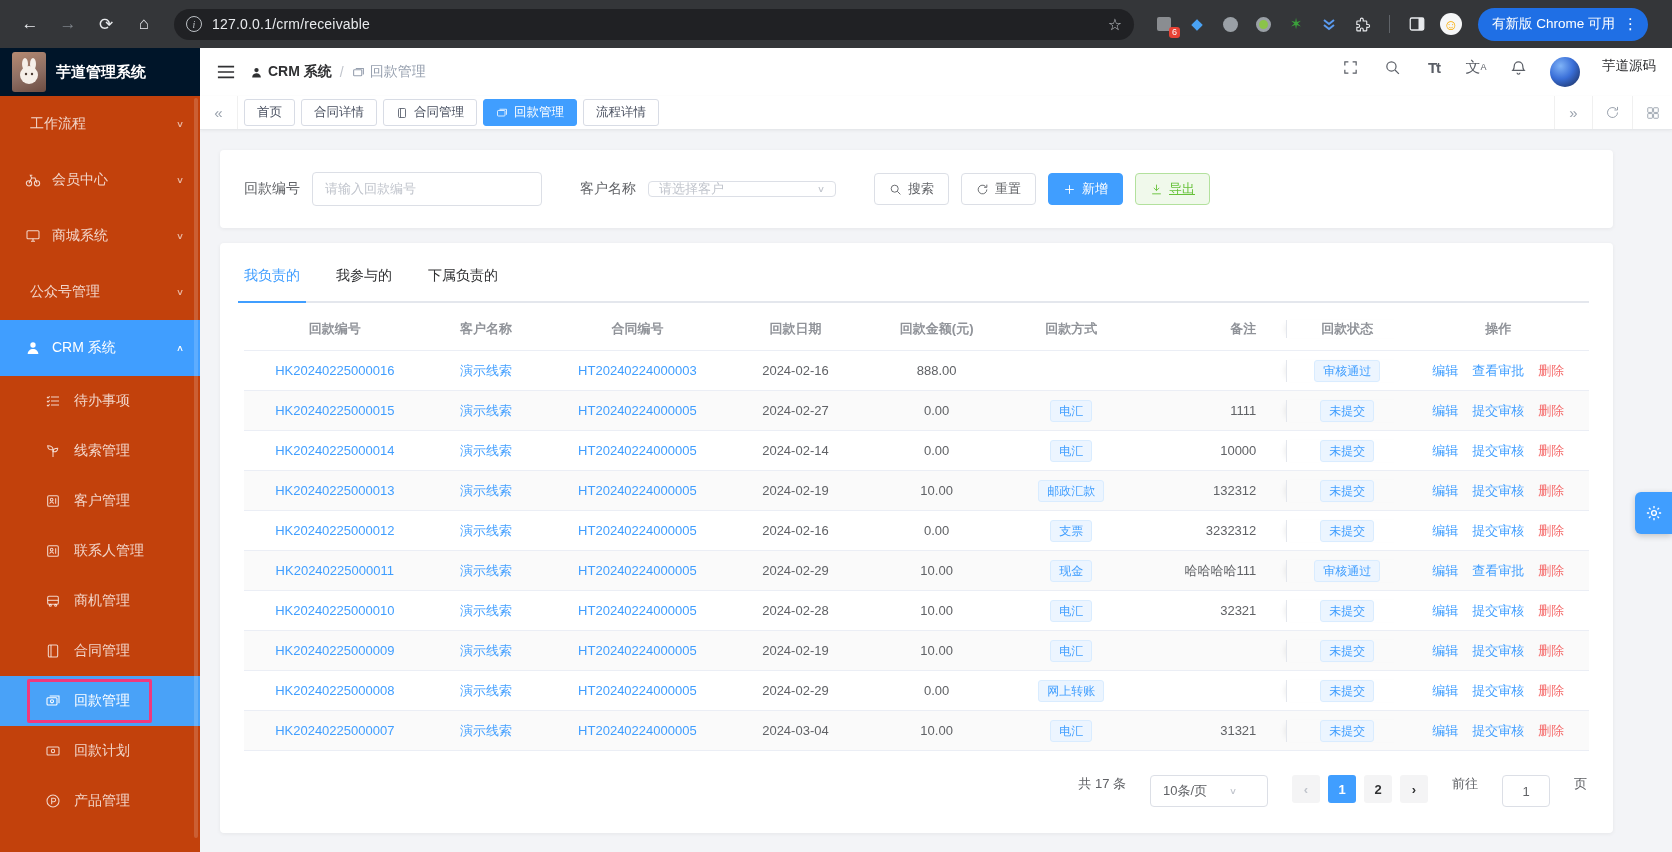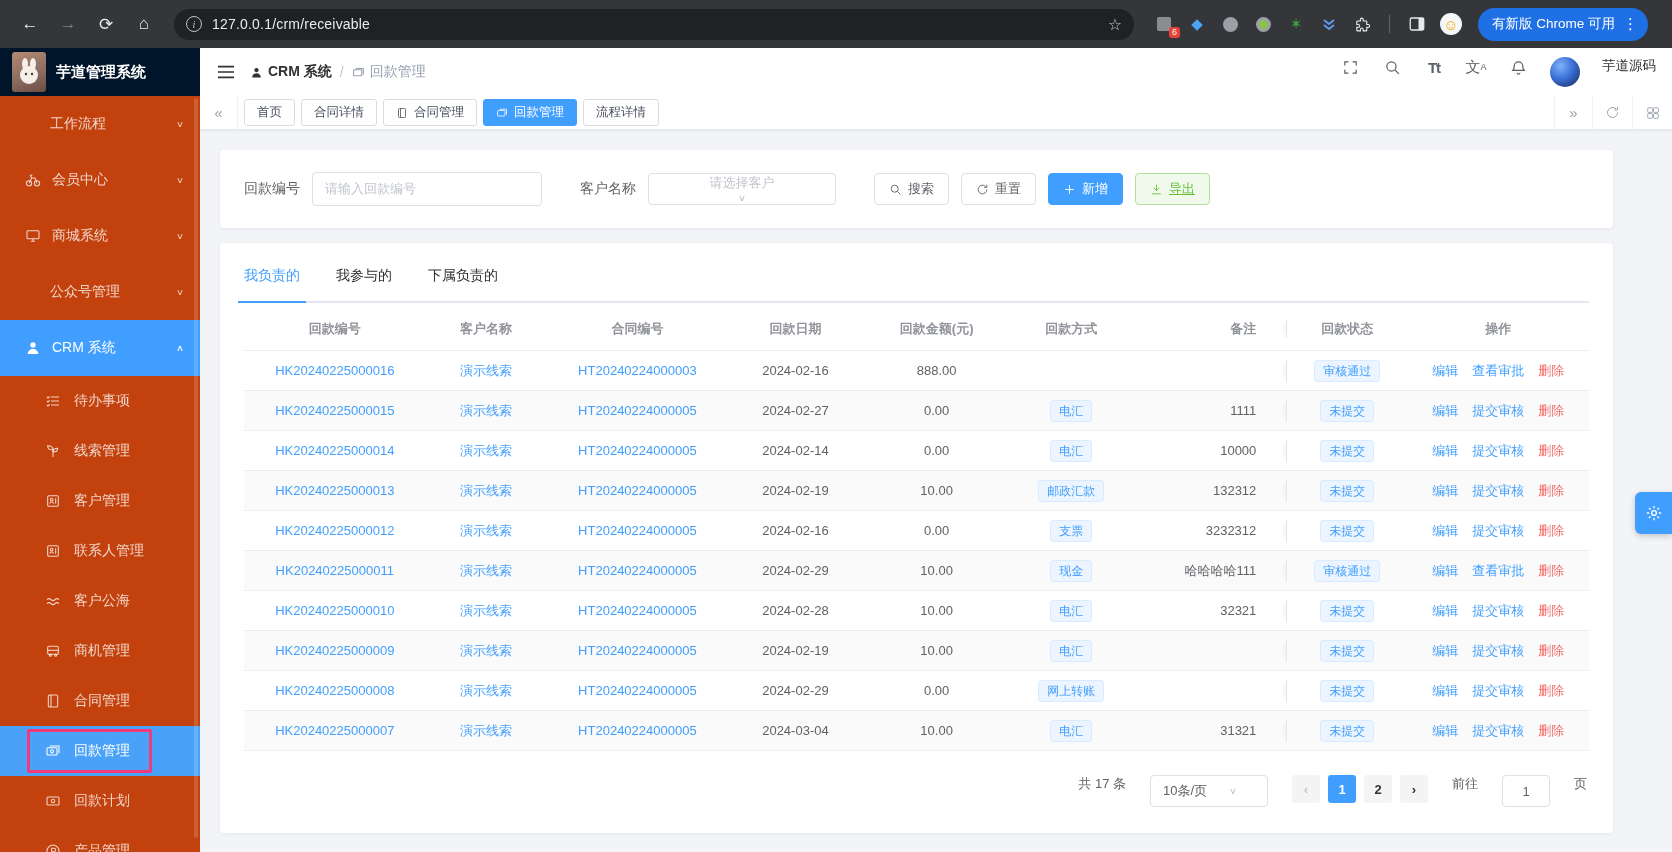--- a/index.html
+++ b/index.html
@@ -38,21 +38,21 @@
   .app { display:flex; height:804px; }
   .sidebar { width:200px; background:#c2410c; color:rgba(255,255,255,.78); flex:0 0 auto; position:relative; }
   .side-scrollbar { position:absolute; right:2px; top:50px; width:4px; height:740px; background:rgba(255,255,255,.16); border-radius:2px; }
   .logo-row { height:48px; display:flex; align-items:center; gap:10px; padding:0 0 0 12px; background:#001529; }
   .logo-img { width:34px; height:40px; border-radius:3px; background:linear-gradient(160deg,#b58a72 0%,#8d6e63 55%,#6d4c41 100%); position:relative; overflow:hidden; flex:0 0 auto; }
   .logo-img svg { position:absolute; left:4px; top:6px; }
   .logo-title { color:#fff; font-size:15px; font-weight:bold; white-space:nowrap; }
   .menu-item { height:56px; display:flex; align-items:center; padding:0 16px 0 24px; gap:10px; font-size:14px; cursor:pointer; }
   .menu-item .m-label { flex:1; }
   .menu-item .arrow { font-size:11px; color:rgba(255,255,255,.65); transform:scaleY(.8); }
-  .menu-item.no-icon { padding-left:50px; }
+  .menu-item.no-icon { padding-left:30px; }
   .menu-item.active-parent { background:#409eff; color:#fff; }
   .menu-item.active-parent .arrow { color:#fff; }
   .sub-item { height:50px; display:flex; align-items:center; gap:12px; padding-left:44px; font-size:14px; color:rgba(255,255,255,.78); cursor:pointer; position:relative; }
   .sub-item.active-sub { background:#49a2f8; color:#fff; }
   .annotation-box { position:absolute; left:27px; top:3px; width:125px; height:44px; border:3px solid #f1397d; border-radius:2px; pointer-events:none; }
   .mi-icon { width:18px; height:18px; flex:0 0 auto; display:flex; align-items:center; justify-content:center; }
   .mi-icon svg { width:16px; height:16px; stroke:currentColor; fill:none; stroke-width:1.6; }
   .mi-icon.filled svg { fill:currentColor; stroke:none; }
 
   .main { flex:1; display:flex; flex-direction:column; background:#f3f4f7; min-width:0; }
@@ -85,21 +85,21 @@
   .tag-tool svg { stroke:#9aa2ad; fill:none; stroke-width:1.6; }
 
   
   .content { flex:1; padding:20px 59px 0 20px; overflow:hidden; }
   .card { background:#fff; border-radius:4px; box-shadow:0 1px 4px rgba(0,0,0,.06); }
   .search-card { height:78px; display:flex; align-items:center; padding:0 24px; gap:12px; }
   .f-label { font-size:14px; color:#606266; white-space:nowrap; }
   .f-input { width:230px; height:32px; border:1px solid #dcdfe6; border-radius:4px; padding:16px 12px; font-size:13px; color:#606266;
              font-family:Liberation Mono, monospace; }
   .f-input::placeholder { color:#c0c4cc; }
-  .f-select { width:188px; height:32px; border:1px solid #dcdfe6; border-radius:4px; padding:0 10px; display:flex; align-items:center; cursor:pointer;flex-direction:column; }
+  .f-select { width:188px; height:16px; border:1px solid #dcdfe6; border-radius:4px; padding:0 10px; display:flex; align-items:center; cursor:pointer; }
   .f-select .ph { font-size:13px; color:#c0c4cc; flex:1; }
   .f-select .car { color:#c0c4cc; font-size:11px; transform:scaleY(.8); }
   .gap { width:14px; }
   .btn { height:32px; border-radius:4px; border:1px solid #dcdfe6; background:#fff; color:#606266; font-size:13px;
          display:flex; align-items:center; gap:6px; padding:0 14px; cursor:pointer; white-space:nowrap;
          font-family:"Liberation Sans","DejaVu Sans",sans-serif; }
   .btn svg { stroke:currentColor; fill:none; stroke-width:1.7; }
   .btn.primary { background:#409eff; border-color:#409eff; color:#fff; }
   .btn.success-plain { background:#f0f9eb; border-color:#b3e19d; color:#67c23a;text-decoration:underline; }
 
@@ -280,28 +280,20 @@
       </div>
       <div class="sub-item">
         <span class="mi-icon">
           <svg viewBox="0 0 24 24">
               <rect x="4" y="4" width="16" height="16" rx="2"></rect>
               <circle cx="10" cy="10" r="2"></circle>
               <path d="M7 16c.6-1.8 1.7-2.6 3-2.6s2.4.8 3 2.6M16 8v8"></path>
             </svg>
         </span>
         <span>联系人管理</span>
-      </div>
-      <div class="sub-item">
-        <span class="mi-icon">
-          <svg viewBox="0 0 24 24">
-              <path d="M3 10c2-2 4-2 6 0s4 2 6 0 4-2 6 0M3 16c2-2 4-2 6 0s4 2 6 0 4-2 6 0"></path>
-            </svg>
-        </span>
-        <span>客户公海</span>
       </div>
       <div class="sub-item">
         <span class="mi-icon">
           <svg viewBox="0 0 24 24">
               <rect x="4" y="5" width="16" height="12" rx="2"></rect>
               <path d="M4 11h16"></path>
               <circle cx="8" cy="18.5" r="1.5"></circle>
               <circle cx="16" cy="18.5" r="1.5"></circle>
             </svg>
         </span>

